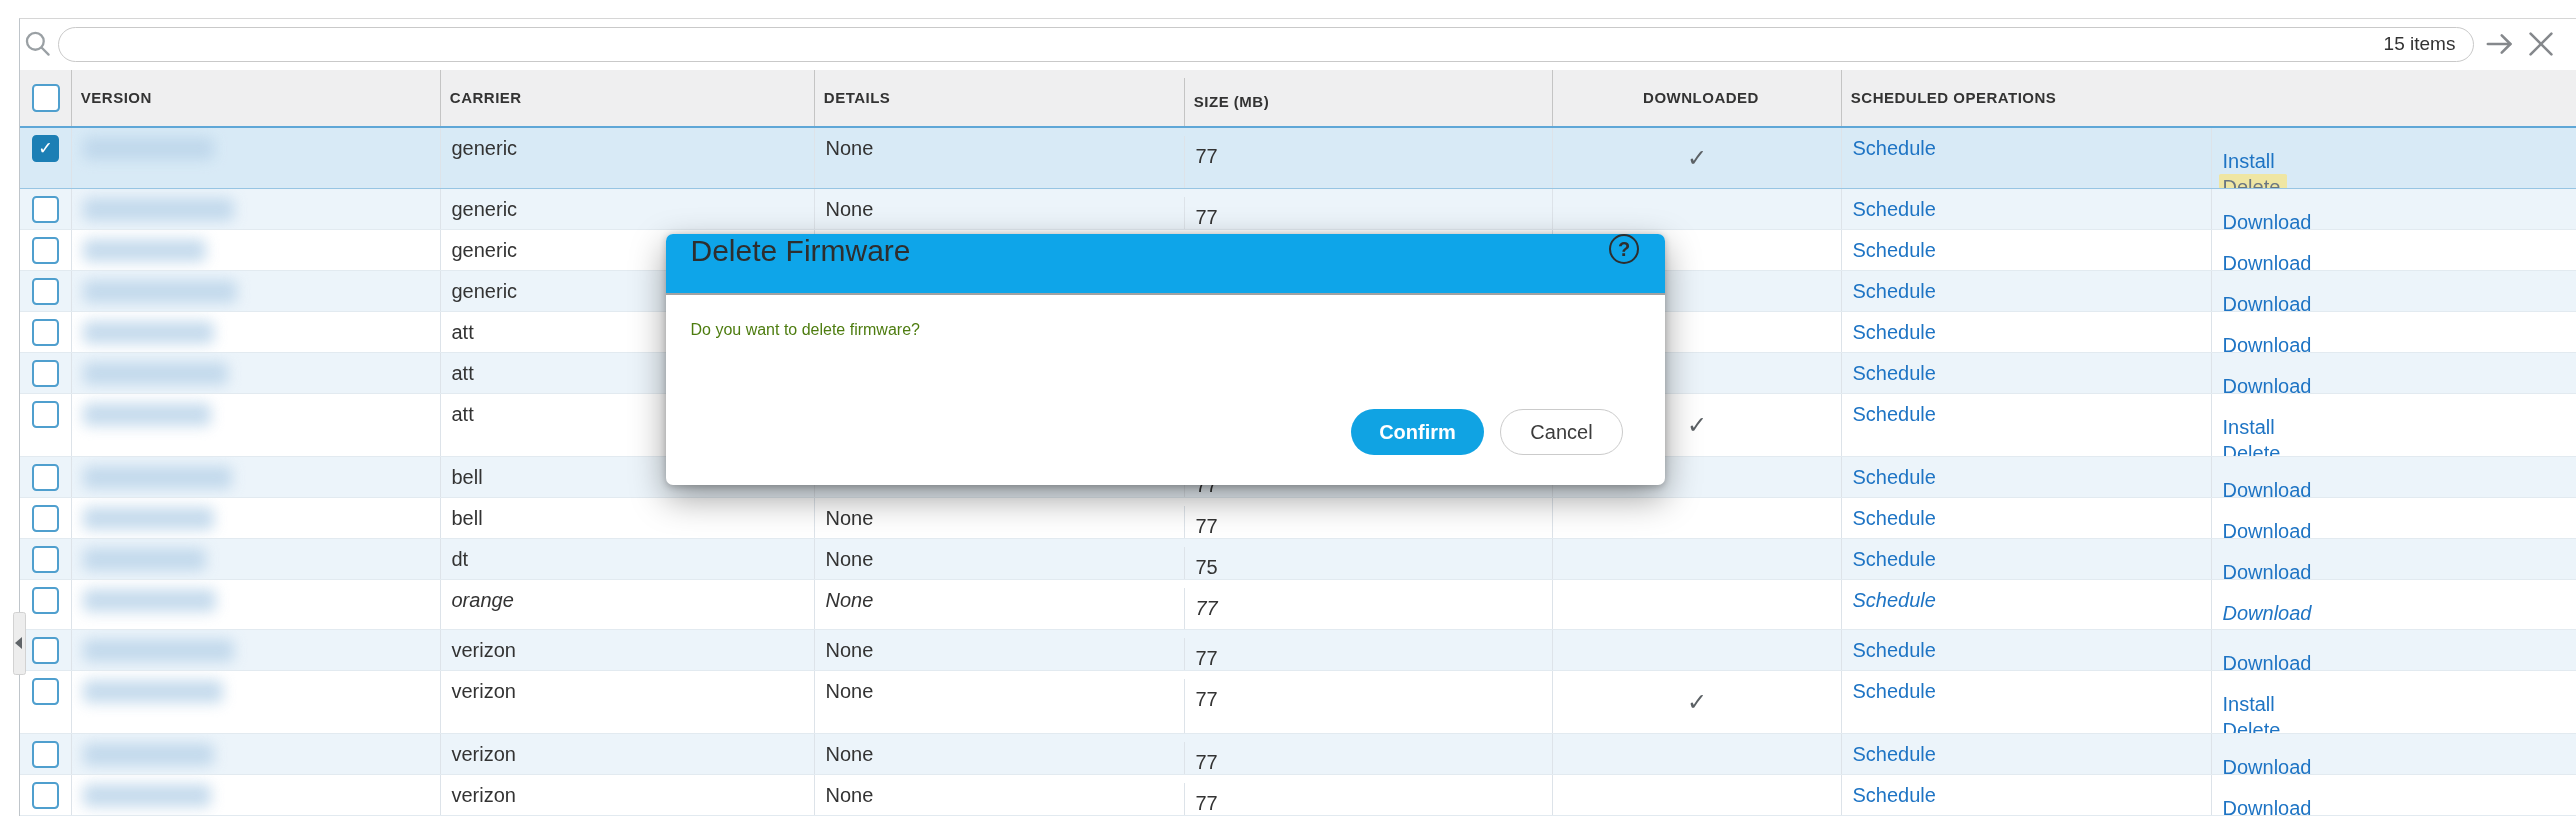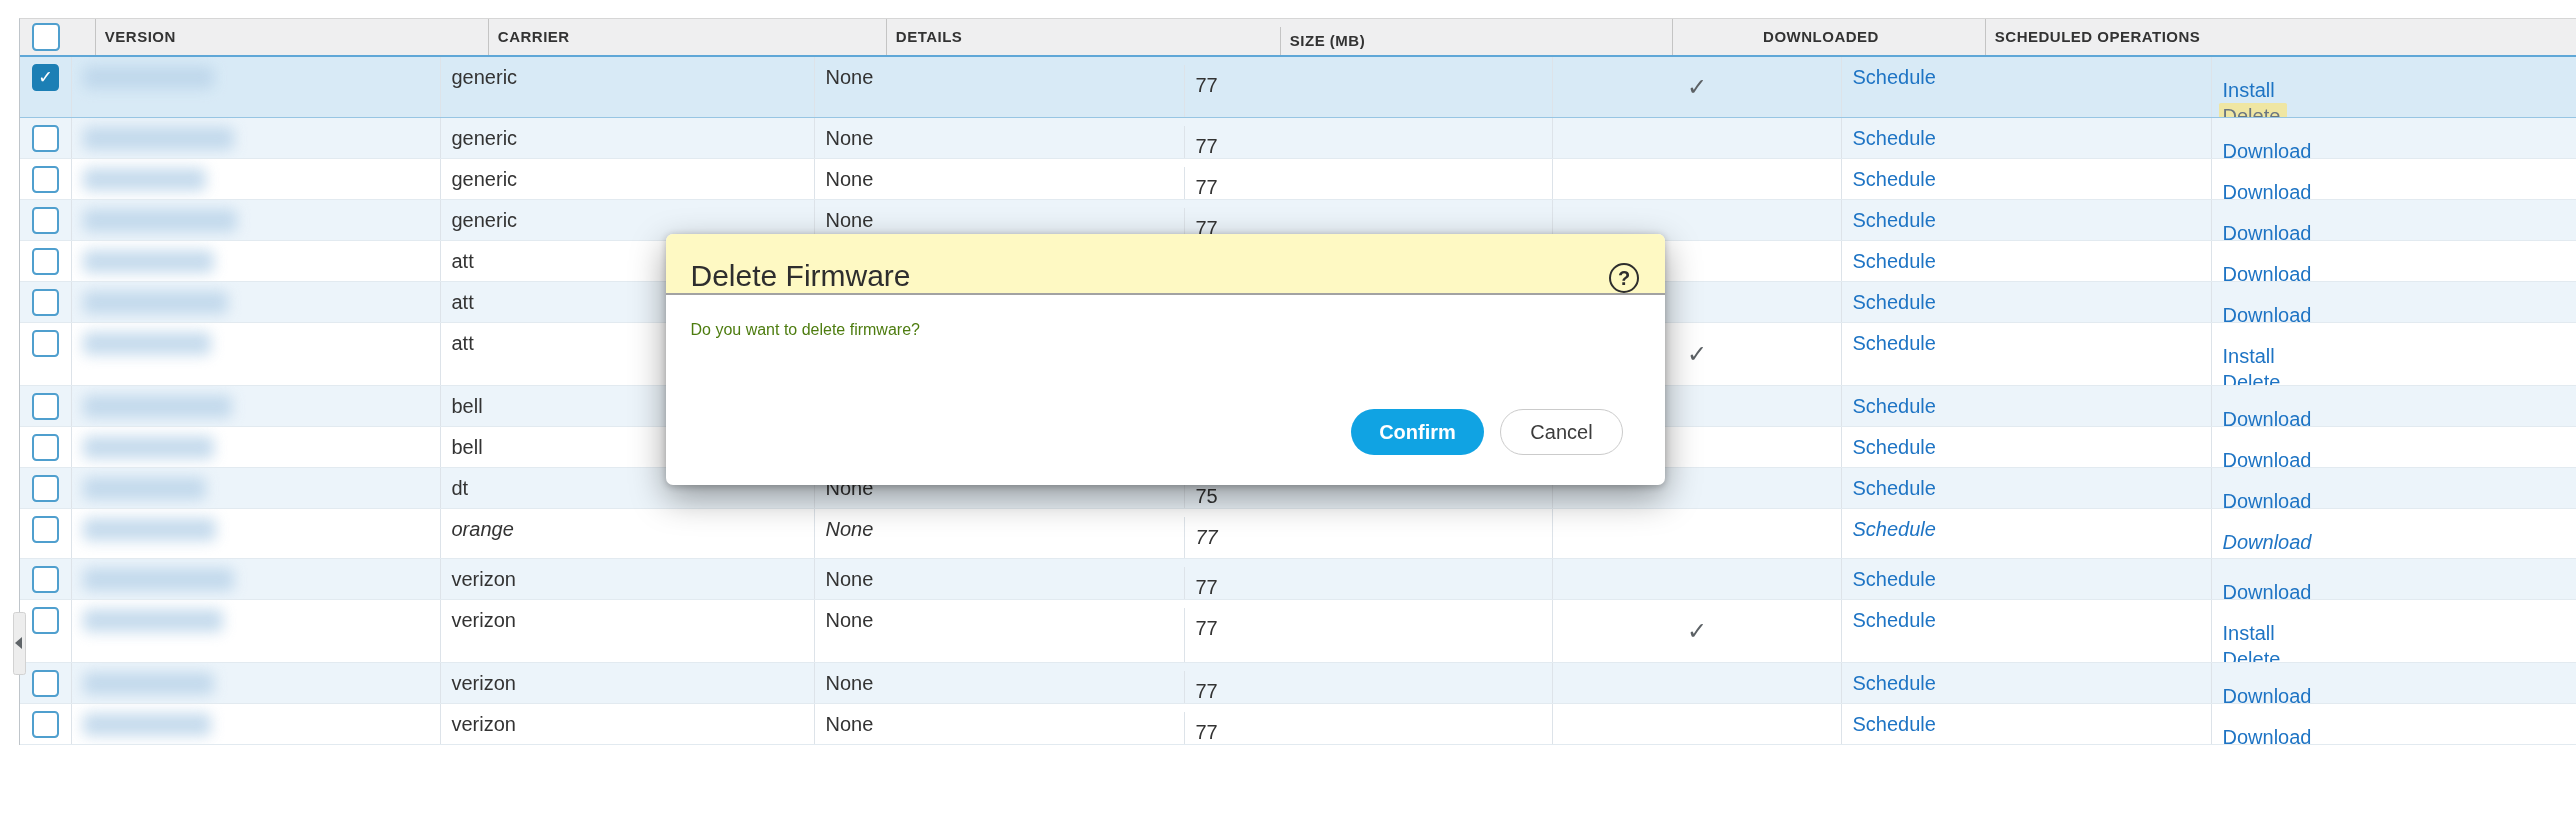--- a/index.html
+++ b/index.html
@@ -22,21 +22,21 @@
   .search-box input{
     position:absolute; left:16px; top:1.8px; right:114px; height:28px; border:none; outline:none;
     font:19px "Liberation Sans","DejaVu Sans",sans-serif; color:#333; background:transparent;
   }
   .items-count{
     position:absolute; right:17.5px; top:50%; transform:translateY(-50%);
     font-size:19px; color:#333; white-space:nowrap;
   }
   .sr-icon{ margin-left:10.5px; flex:0 0 auto; cursor:pointer; }
   
-  .thead{ display:flex; height:36px; background:#efeff0; box-sizing:border-box;gap:24px; }
+  .thead{ display:flex; height:56px; background:#efeff0; box-sizing:border-box; }
   .th{
     box-sizing:border-box; display:flex; align-items:center; padding-left:8.8px;
     font-size:15px; font-weight:700; letter-spacing:0.5px; color:#333;
     border-left:0.9px solid #c4c4c4; overflow:hidden; white-space:nowrap;
   }
   .th.c-select{ border-left:none; justify-content:center; padding-left:0; }
   .th.c-downloaded{ justify-content:center; padding-left:8px; }
   
   .c-select{ width:51px; }
   .c-version{ width:369px; }
@@ -80,22 +80,22 @@
   .collapse-handle .tri{
     position:absolute; left:0.9px; top:24px; width:0; height:0;
     border-top:6.1px solid transparent; border-bottom:6.1px solid transparent; border-right:7px solid #5f6468;
   }
   
   .modal{
     position:absolute; left:666px; top:234px; width:999px; height:251px; z-index:10;
     background:#fff; border-radius:7px; box-shadow:0 12.3px 35px rgba(0,0,0,.38), 0 1.8px 7px rgba(0,0,0,.22);
   }
   .modal-titlebar{
-    height:61px; background:#fef9c3; border-bottom:2.6px solid #a2a2a2; border-radius:7px 7px 0 0;
-    display:flex; align-items:flex-end; padding:0 26px 0 24.5px; box-sizing:border-box;
+    height:61px; background:#0ea5e9; border-bottom:2.6px solid #a2a2a2; border-radius:7px 7px 0 0;
+    display:flex; align-items:flex-start; padding:0 26px 0 24.5px; box-sizing:border-box;
   }
   .modal-title{ font-size:30px; font-weight:400; color:#2e2e2e; flex:1; }
   .help-icon{
     width:30px; height:30px; border:2.6px solid #2e2e2e; border-radius:50%;
     display:flex; align-items:center; justify-content:center;
     font-size:20px; font-weight:700; color:#2e2e2e; cursor:pointer; box-sizing:border-box;
   }
   .modal-message{ padding:26px 24.5px; font-size:16px; color:#4d7c0f; }
   .modal-buttons{ position:absolute; right:42px; bottom:30px; display:flex; gap:16px; }
   .btn{
@@ -105,20 +105,44 @@
   .btn-confirm{ width:133px; background:#10a3e3; color:#fff; border:none; font-weight:600; }
   .btn-cancel{ width:123px; background:#fff; color:#3c3c3c; border:1.8px solid #cbcbcb; }
   svg{ display:block; }
 </style>
 </head>
 <body>
 
 <div id="screen">
   <div id="panel">
 
+    <div class="search-row">
+      <span class="search-glyph">
+        <svg width="30" height="30" viewBox="0 0 34 34">
+          <circle cx="14" cy="14" r="9.5" fill="none" stroke="#9aa0a4" stroke-width="2.6"></circle>
+          <line x1="21" y1="21" x2="29" y2="29" stroke="#9aa0a4" stroke-width="2.6" stroke-linecap="round"></line>
+        </svg>
+      </span>
+      <div class="search-box">
+        <input type="text" aria-label="search" value="" style="">
+        <span class="items-count">15 items</span>
+      </div>
+      <span class="sr-icon">
+        <svg width="32" height="26" viewBox="0 0 36 30">
+          <line x1="4" y1="15" x2="30" y2="15" stroke="#85888c" stroke-width="3" stroke-linecap="round"></line>
+          <polyline points="20,5 30,15 20,25" fill="none" stroke="#85888c" stroke-width="3" stroke-linecap="round" stroke-linejoin="round"></polyline>
+        </svg>
+      </span>
+      <span class="sr-icon">
+        <svg width="28" height="26" viewBox="0 0 32 30">
+          <line x1="4" y1="3" x2="28" y2="27" stroke="#85888c" stroke-width="3" stroke-linecap="round"></line>
+          <line x1="28" y1="3" x2="4" y2="27" stroke="#85888c" stroke-width="3" stroke-linecap="round"></line>
+        </svg>
+      </span>
+    </div>
 
     <div class="thead" id="thead">
         <div class="th c-select">
           <div class="cbx"></div>
         </div>
         <div class="th c-version">VERSION</div>
         <div class="th c-carrier">CARRIER</div>
         <div class="th c-details">DETAILS</div>
         <div class="th c-size">SIZE (MB)</div>
         <div class="th c-downloaded">DOWNLOADED</div>

